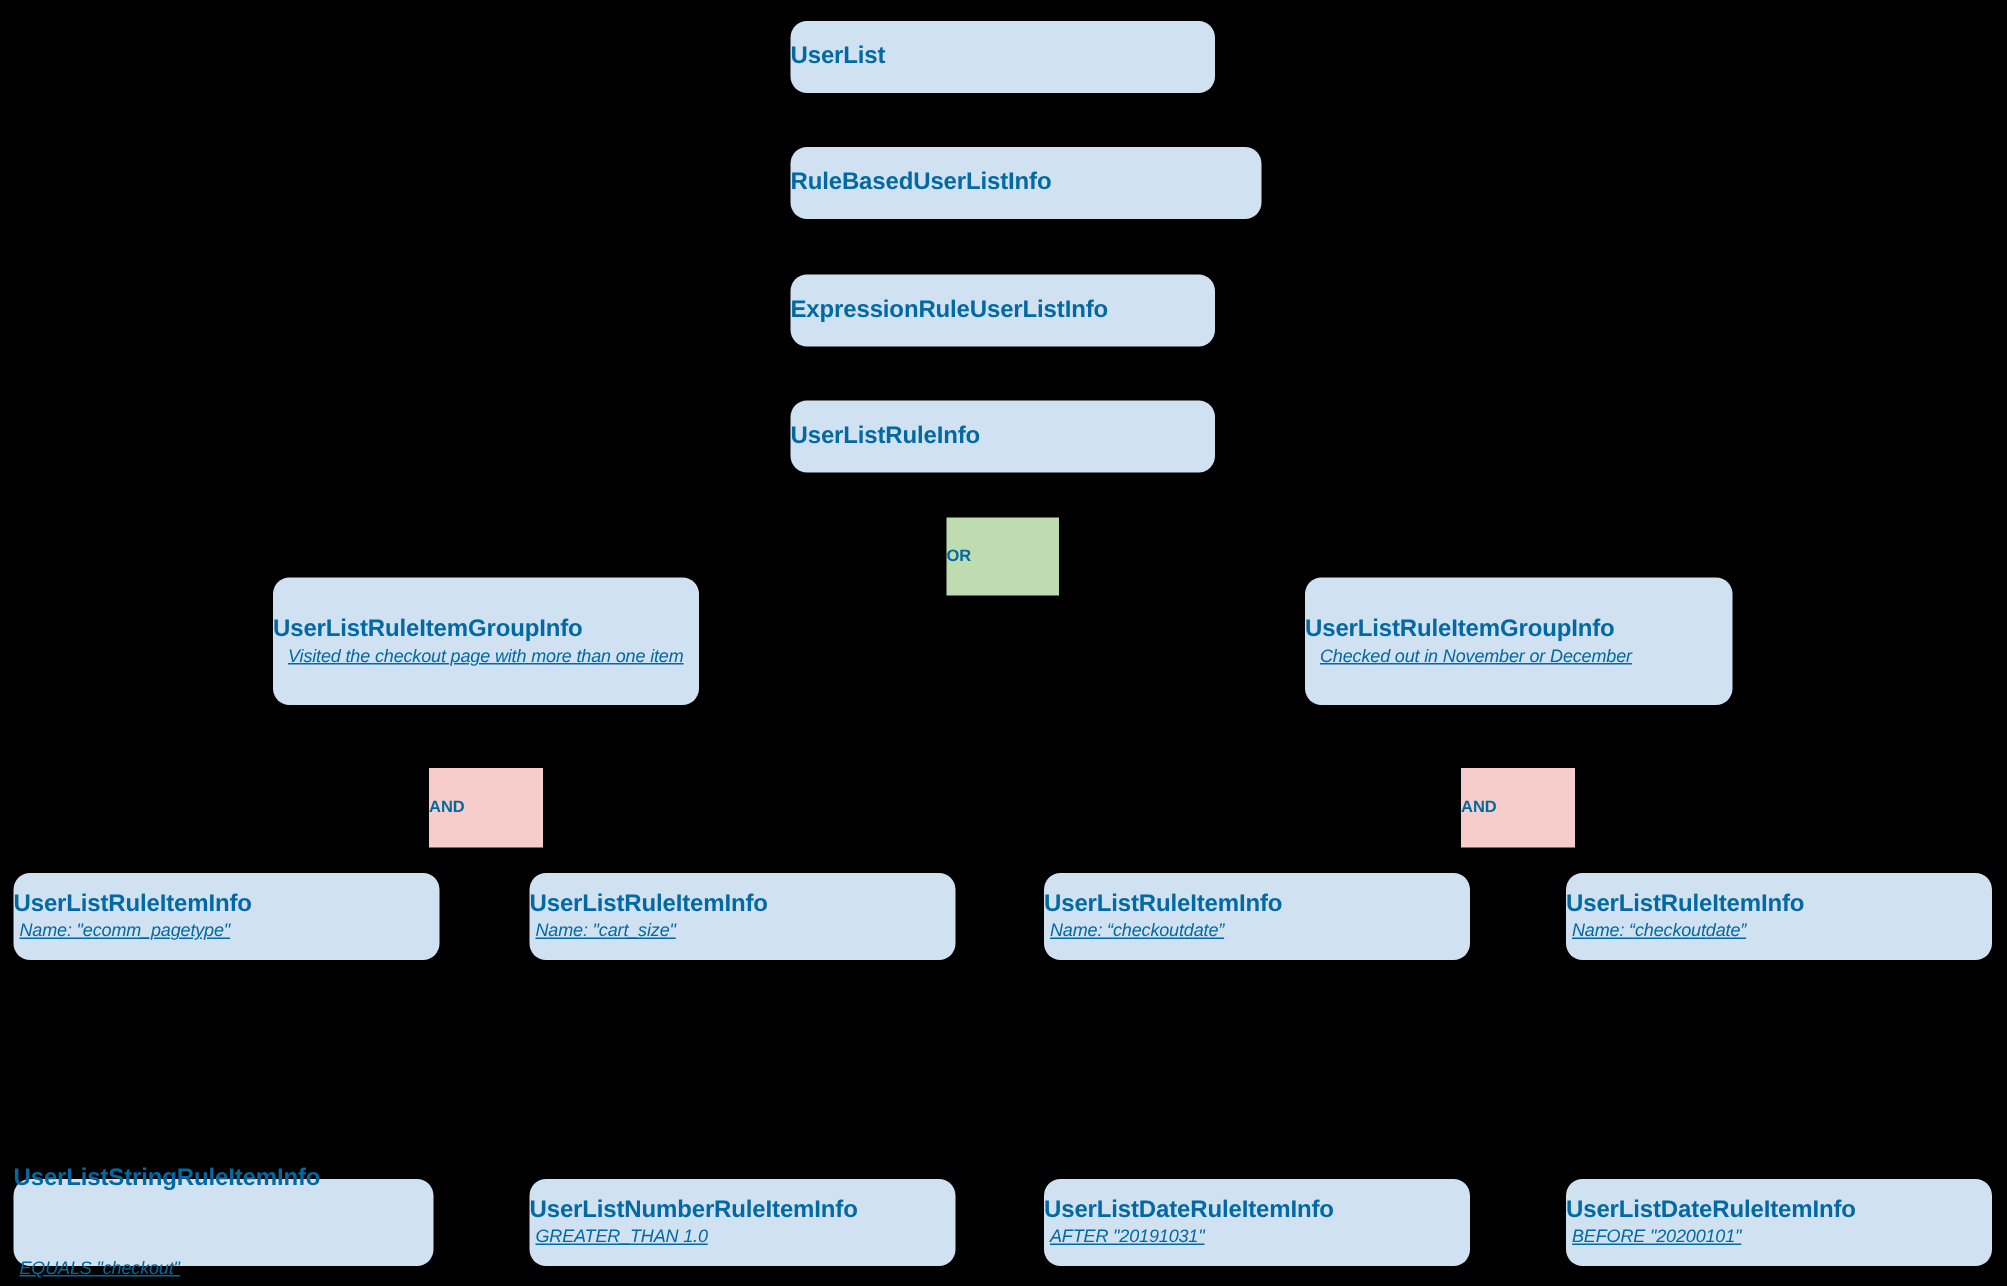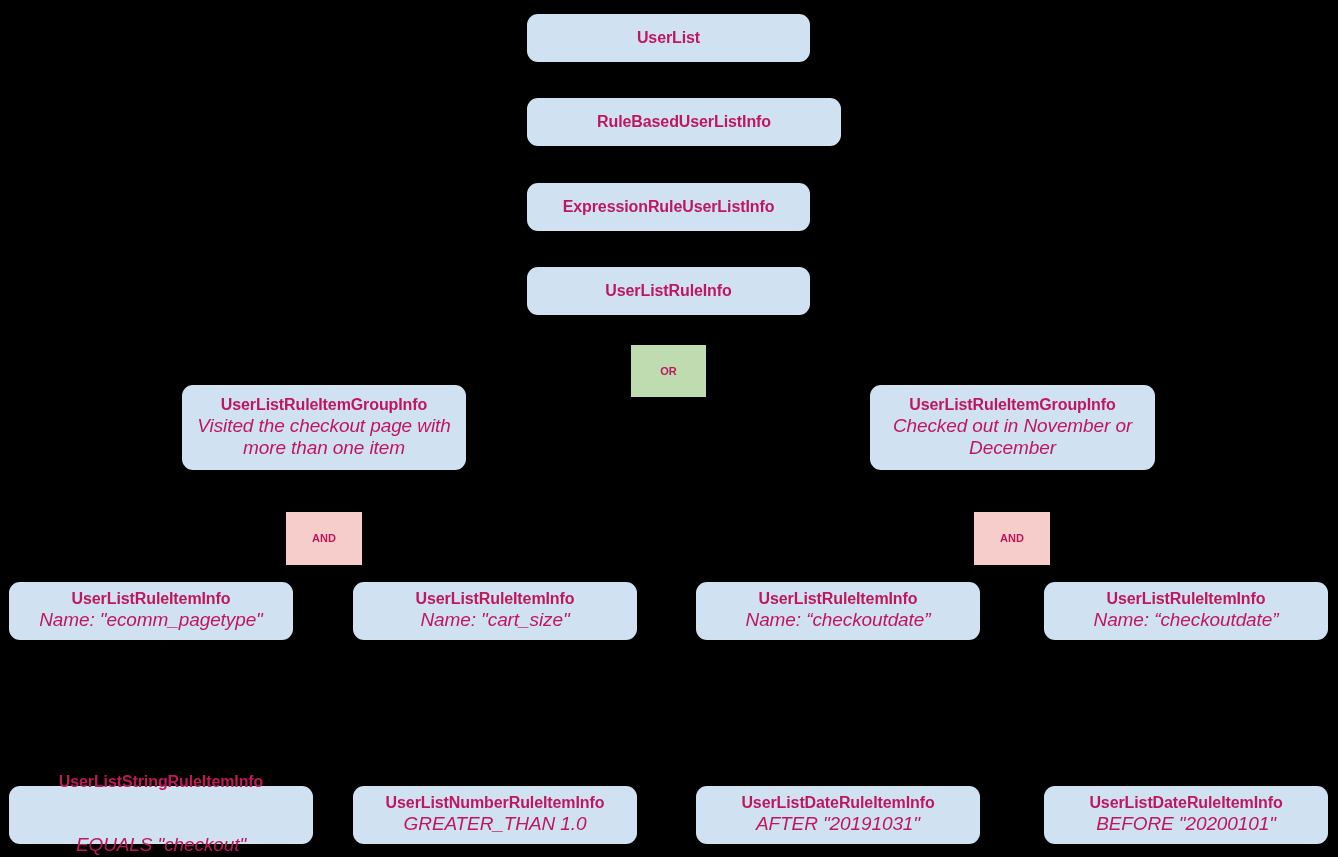--- a/index.html
+++ b/index.html
@@ -24,46 +24,47 @@
     top: 0;
     width: 1338px;
     height: 857px;
     pointer-events: none;
   }
   .node {
     position: absolute;
     box-sizing: border-box;
     display: flex;
     flex-direction: column;
-    align-items: center;
+    align-items: flex-start;
     justify-content: center;
     text-align: center;
-    color: #be185d;
+    color: #0369a1;
     line-height: 1.18;
   }
   .node-class {
     background: #d0e1f2;
     border-radius: 11px;
   }
   .node-op {
     border-radius: 0;
   }
   .node-op.op-or  { background: #bedcb0; }
   .node-op.op-and { background: #f6cdca; }
   .title {
     font-weight: bold;
     font-size: 16px;
     letter-spacing: -0.1px;
     white-space: nowrap;
   }
   .subtitle {
     font-style: italic;
-    font-size: 19px;
+    font-size: 12px;
     letter-spacing: -0.1px;
     padding: 0 10px;
+    text-decoration: underline;
   }
   .subtitle.nowrap { white-space: nowrap; padding: 0 4px; }
   .op-label {
     font-weight: bold;
     font-size: 11px;
   }
 </style>
 </head>
 <body>
 
@@ -145,21 +146,21 @@
   <div class="node node-class" style="left:696px; top:582px; width:284px; height:58px;">
     <div class="title">UserListRuleItemInfo</div>
     <div class="subtitle nowrap">Name: “checkoutdate”</div>
   </div>
 
   <div class="node node-class" style="left:1044px; top:582px; width:284px; height:58px;">
     <div class="title">UserListRuleItemInfo</div>
     <div class="subtitle nowrap">Name: “checkoutdate”</div>
   </div>
 
-  <div class="node node-class" style="left:9px; top:786px; width:304px; height:58px;gap:42px;">
+  <div class="node node-class" style="left:9px; top:786px; width:280px; height:58px;gap:42px;">
     <div class="title">UserListStringRuleItemInfo</div>
     <div class="subtitle nowrap">EQUALS "checkout"</div>
   </div>
 
   <div class="node node-class" style="left:353px; top:786px; width:284px; height:58px;">
     <div class="title">UserListNumberRuleItemInfo</div>
     <div class="subtitle nowrap">GREATER_THAN 1.0</div>
   </div>
 
   <div class="node node-class" style="left:696px; top:786px; width:284px; height:58px;">

